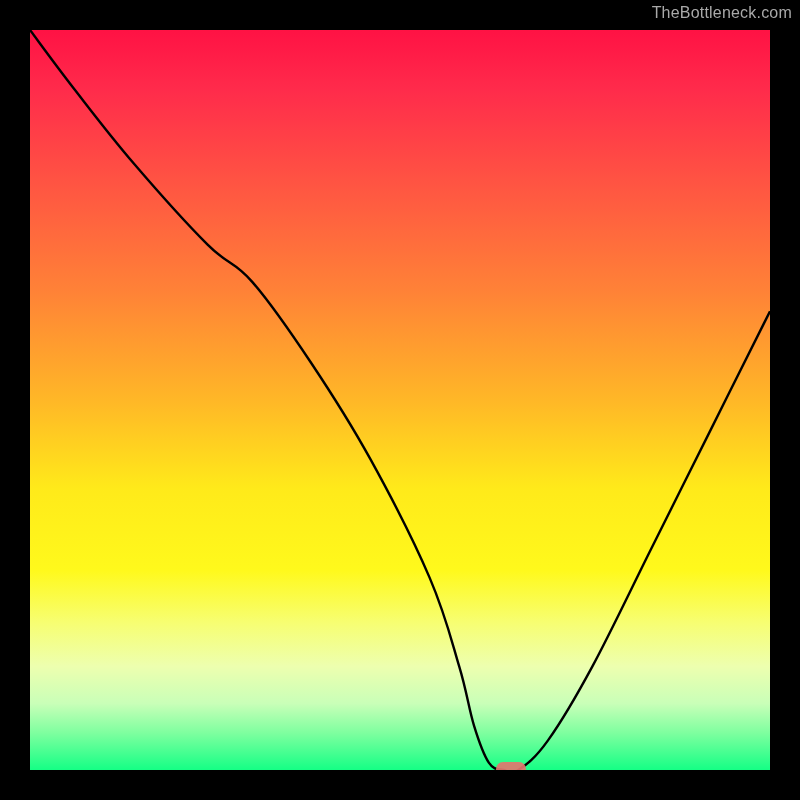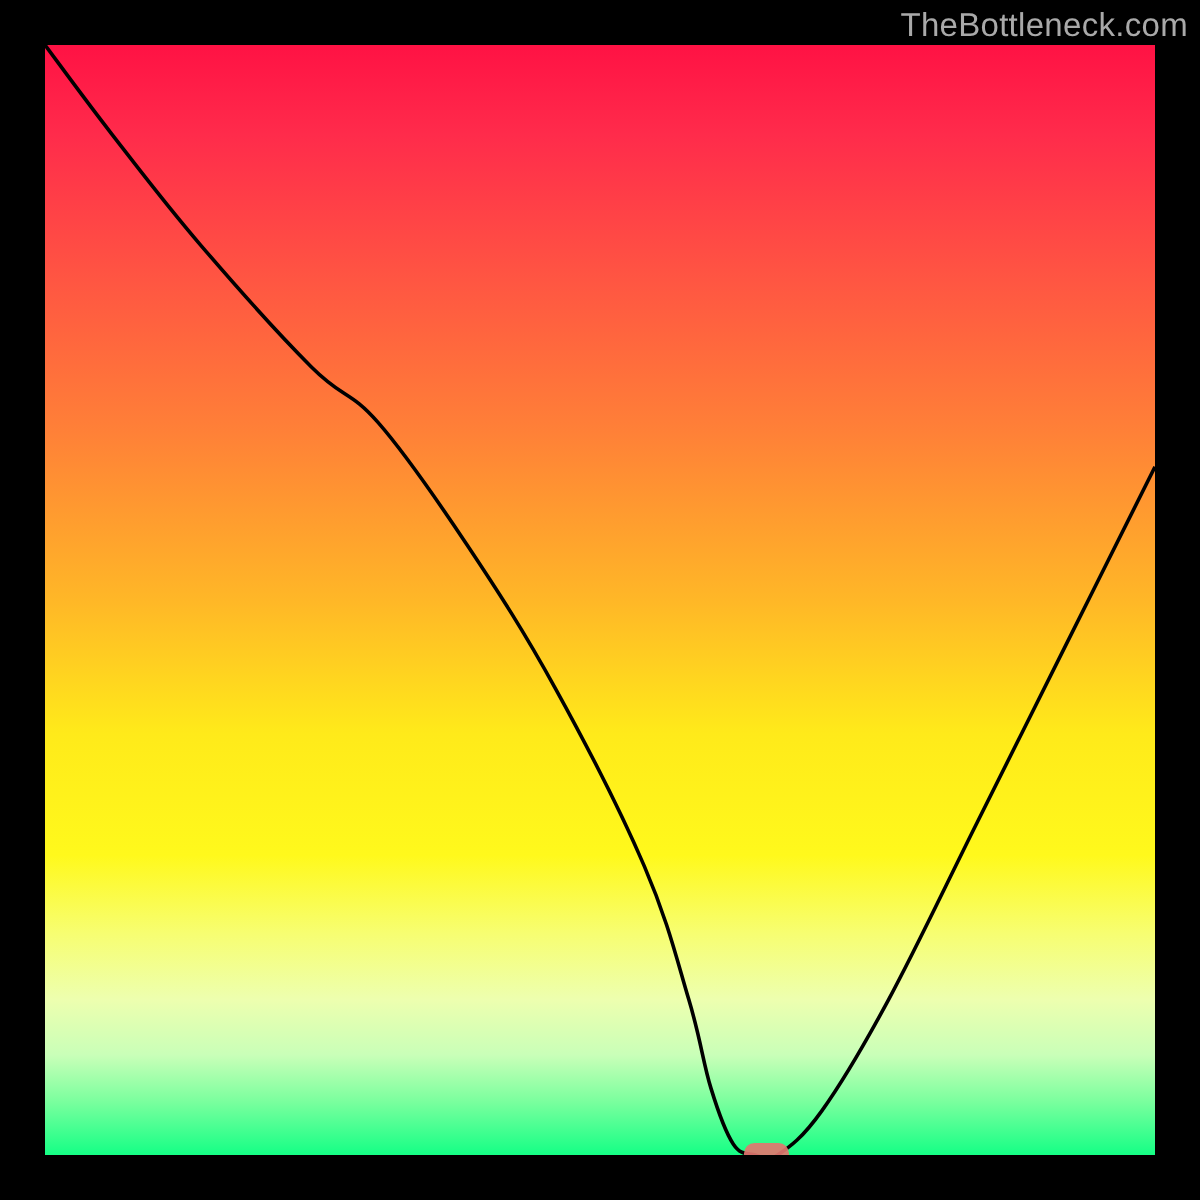--- a/index.html
+++ b/index.html
@@ -59,21 +59,21 @@
   .marker {
     fill: #e2766f;
     stroke: none;
     opacity: 0.92;
   }
   .attribution {
     position: absolute;
     top: 4px;
     right: 8px;
     color: #a9a9a9;
-    font-size: 22px;
+    font-size: 16px;
     font-weight: 500;
     letter-spacing: 0.2px;
     user-select: none;
   }
 </style>
 </head>
 <body>
 
 <div class="frame">
 

